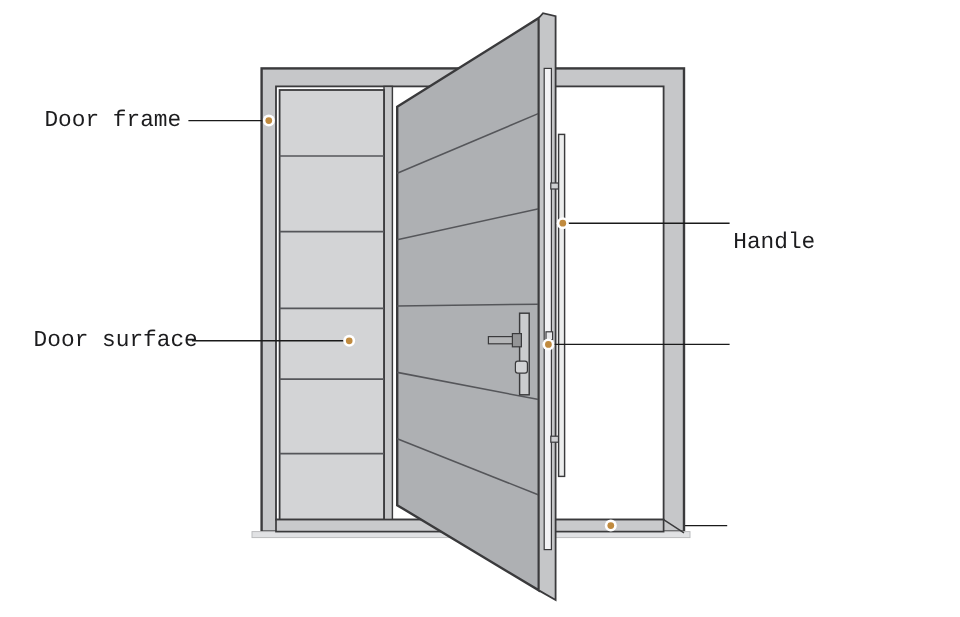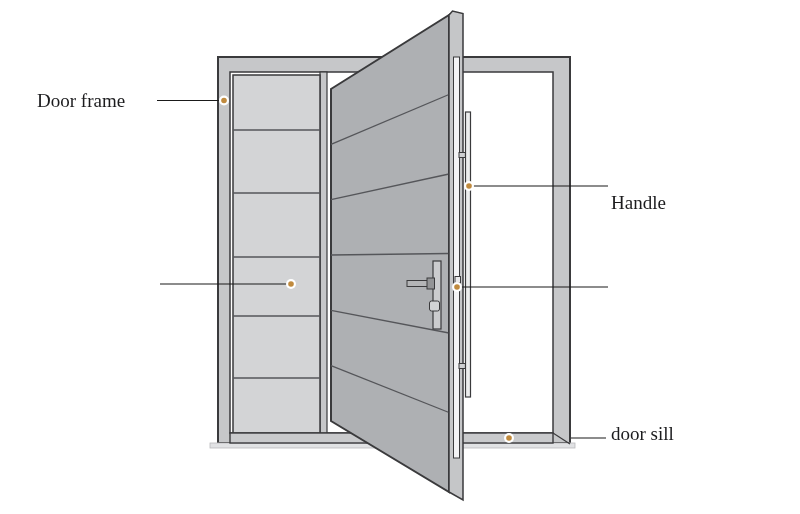--- a/index.html
+++ b/index.html
@@ -1,19 +1,19 @@
 <!DOCTYPE html>
 <html style="--background: #ffffff; --outline: #3a3a3c; --frame: #c6c7c9; --panel: #d3d4d6; --door_face: #aeb0b3; --door_edge: #c5c6c8; --edge_groove: #f3f3f5; --sill: #c9cacc; --sill_shadow: #e1e2e4; --handle: #eceded; --lock_plate: #cbccce; --marker: #c08a3e; --leader: #1a1a1a; --text: #1c1c1e;"><head>
 <meta charset="utf-8">
 <style>
   html,body{margin:0;padding:0;background:#fff;}
   .stage{
     position:relative;width:800px;height:514px;
     background:var(--background,#fff);
-    font-family:Liberation Serif, serif;
+    font-family:Liberation Mono, monospace;
     overflow:hidden;
   }
   .stage svg{position:absolute;left:0;top:0;}
   .label{
     position:absolute;font-size:19px;line-height:23px;
     color:var(--text,#1c1c1e);white-space:nowrap;
   }
   .label.twoline{line-height:21px;}
   
   .f-frame{fill:var(--frame)}
@@ -109,18 +109,18 @@
       <circle cx="457" cy="287" r="5" class="marker-ring"></circle>
         <circle cx="457" cy="287" r="2.8" class="marker-dot"></circle>
     </g>
     <g>
       <circle cx="509" cy="438" r="5" class="marker-ring"></circle>
         <circle cx="509" cy="438" r="2.8" class="marker-dot"></circle>
     </g>
   </svg>
 
   <div class="label" style="left:37px;top:89px">Door frame</div>
+  <div class="label" style="left:28px;top:272px">Door surface</div>
   <div class="label" style="left:611px;top:191px">Handle</div>
   <div class="label twoline" style="left:611px;top:423px">
-    <div>door sill</div>
   </div>
 
 </div>
 
 </body></html>

